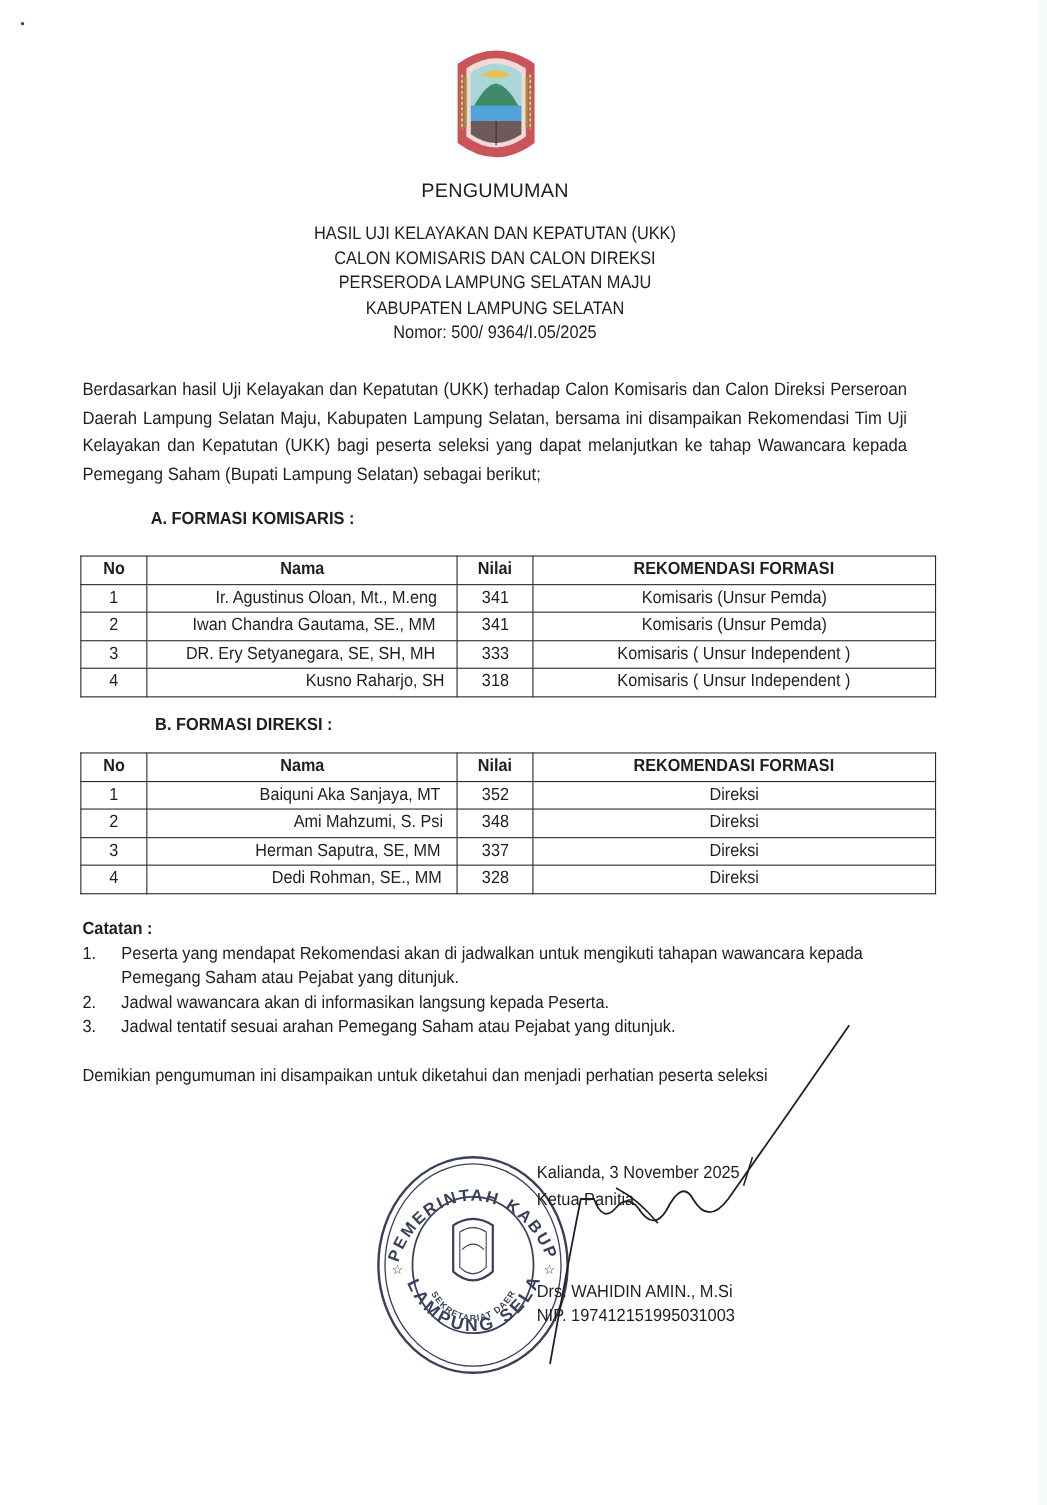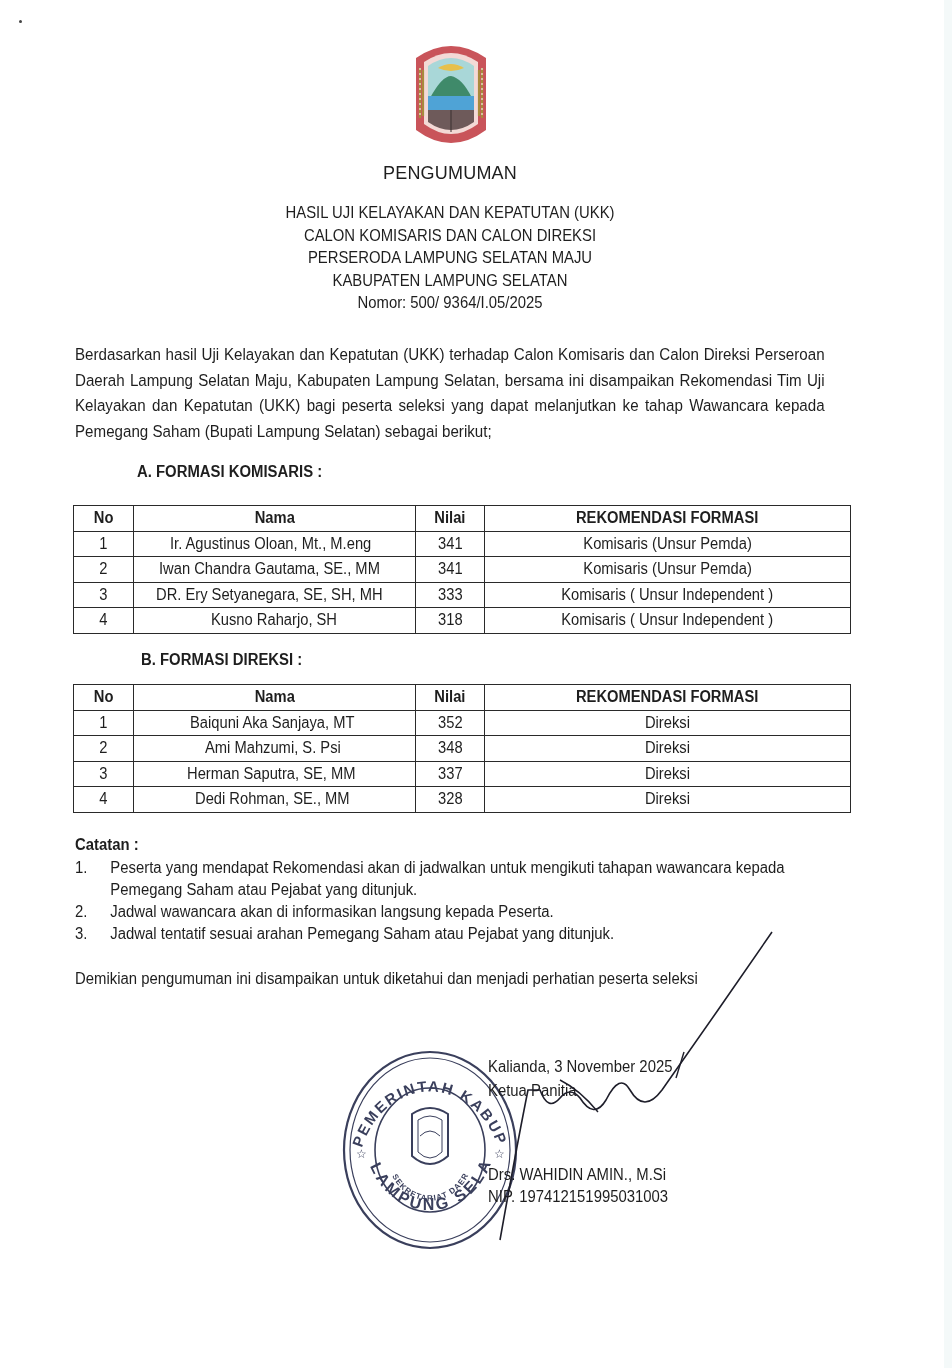--- a/index.html
+++ b/index.html
@@ -20,21 +20,21 @@
       transform: scaleX(0.93); transform-origin: 0 0; width: 806px;
     }
     .section-label { position: absolute; font-weight: bold; font-size: 16px; transform: scaleX(0.93); transform-origin: 0 0; }
     table.t {
       position: absolute; left: 73px; width: 777px; border-collapse: collapse;
       font-size: 16px; table-layout: fixed;
     }
     table.t th, table.t td { border: 1.4px solid #2a2a2a; height: 24.5px; padding: 0; white-space: nowrap; overflow: hidden; }
     table.t th { font-weight: bold; text-align: center; }
     table.t td.c { text-align: center; }
-    table.t td.l { text-align: center; padding-left: 9px; }
+    table.t td.l { text-align: right; padding-left: 9px; }
     .sq { display: inline-block; transform: scaleX(0.92); transform-origin: center; }
     .sql { display: inline-block; transform: scaleX(0.92); transform-origin: left center; }
     .notes { position: absolute; left: 75px; top: 836px; font-size: 16px; transform: scaleX(0.93); transform-origin: 0 0; width: 830px; }
     .notes .nt { font-weight: bold; margin-bottom: 3px; }
     .notes .item { position: relative; padding-left: 38px; line-height: 22px; }
     .notes .item .num { position: absolute; left: 0; top: 0; }
     .closing { position: absolute; left: 75px; top: 970px; font-size: 16px; transform: scaleX(0.93); transform-origin: 0 0; white-space: nowrap; }
     .sign { position: absolute; left: 488px; font-size: 16px; white-space: nowrap; transform: scaleX(0.93); transform-origin: 0 0; }
     .stamp { position: absolute; left: 340px; top: 1048px; width: 180px; height: 205px; }
     .sig-line { position: absolute; left: 0; top: 0; width: 952px; height: 1368px; pointer-events: none; }

